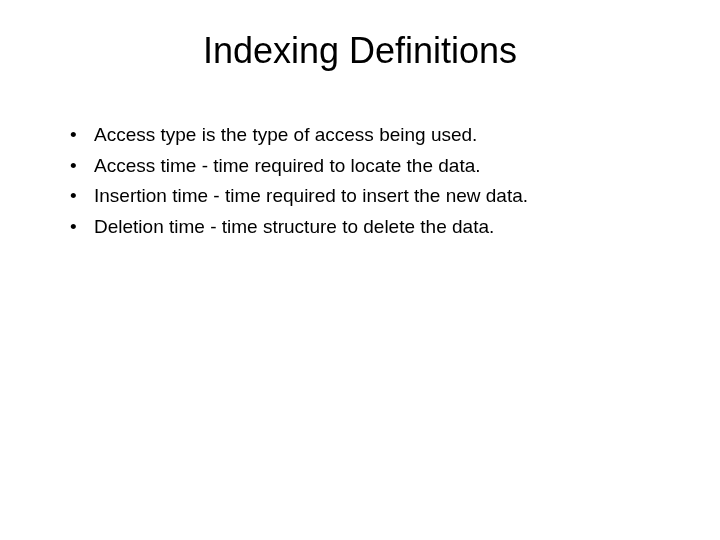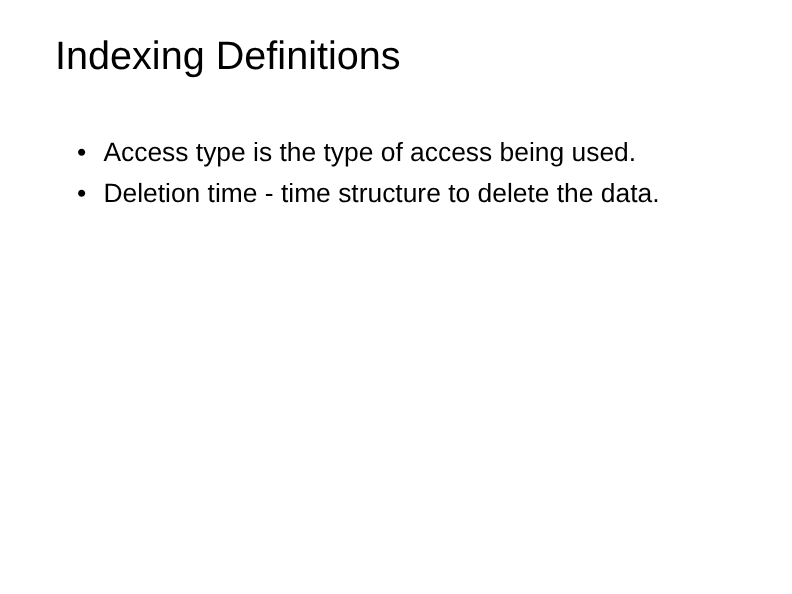--- a/index.html
+++ b/index.html
@@ -11,42 +11,45 @@
       width: 720px;
       height: 540px;
       background: #ffffff;
       font-family: Arial, Helvetica, sans-serif;
       color: #000000;
       padding: 30px 50px;
     }
     .title {
       font-size: 36px;
       font-weight: normal;
+      text-align: center;
       margin-bottom: 50px;
       margin-top: 0;
     }
     .bullet-list {
       list-style: none;
       padding-left: 20px;
     }
     .bullet-item {
-      font-size: 24px;
+      font-size: 19px;
       line-height: 1.4;
       margin-bottom: 4px;
       position: relative;
       padding-left: 24px;
     }
     .bullet-item::before {
       content: "•";
       position: absolute;
       left: 0;
       top: 0;
     }
   </style>
 </head>
 <body>
 
 <h1 class="title">Indexing Definitions</h1>
 
 <ul class="bullet-list">
   <li class="bullet-item">Access type is the type of access being used.</li>
+  <li class="bullet-item">Access time - time required to locate the data.</li>
+  <li class="bullet-item">Insertion time - time required to insert the new data.</li>
   <li class="bullet-item">Deletion time - time structure to delete the data.</li>
 </ul>
 
 </body></html>

